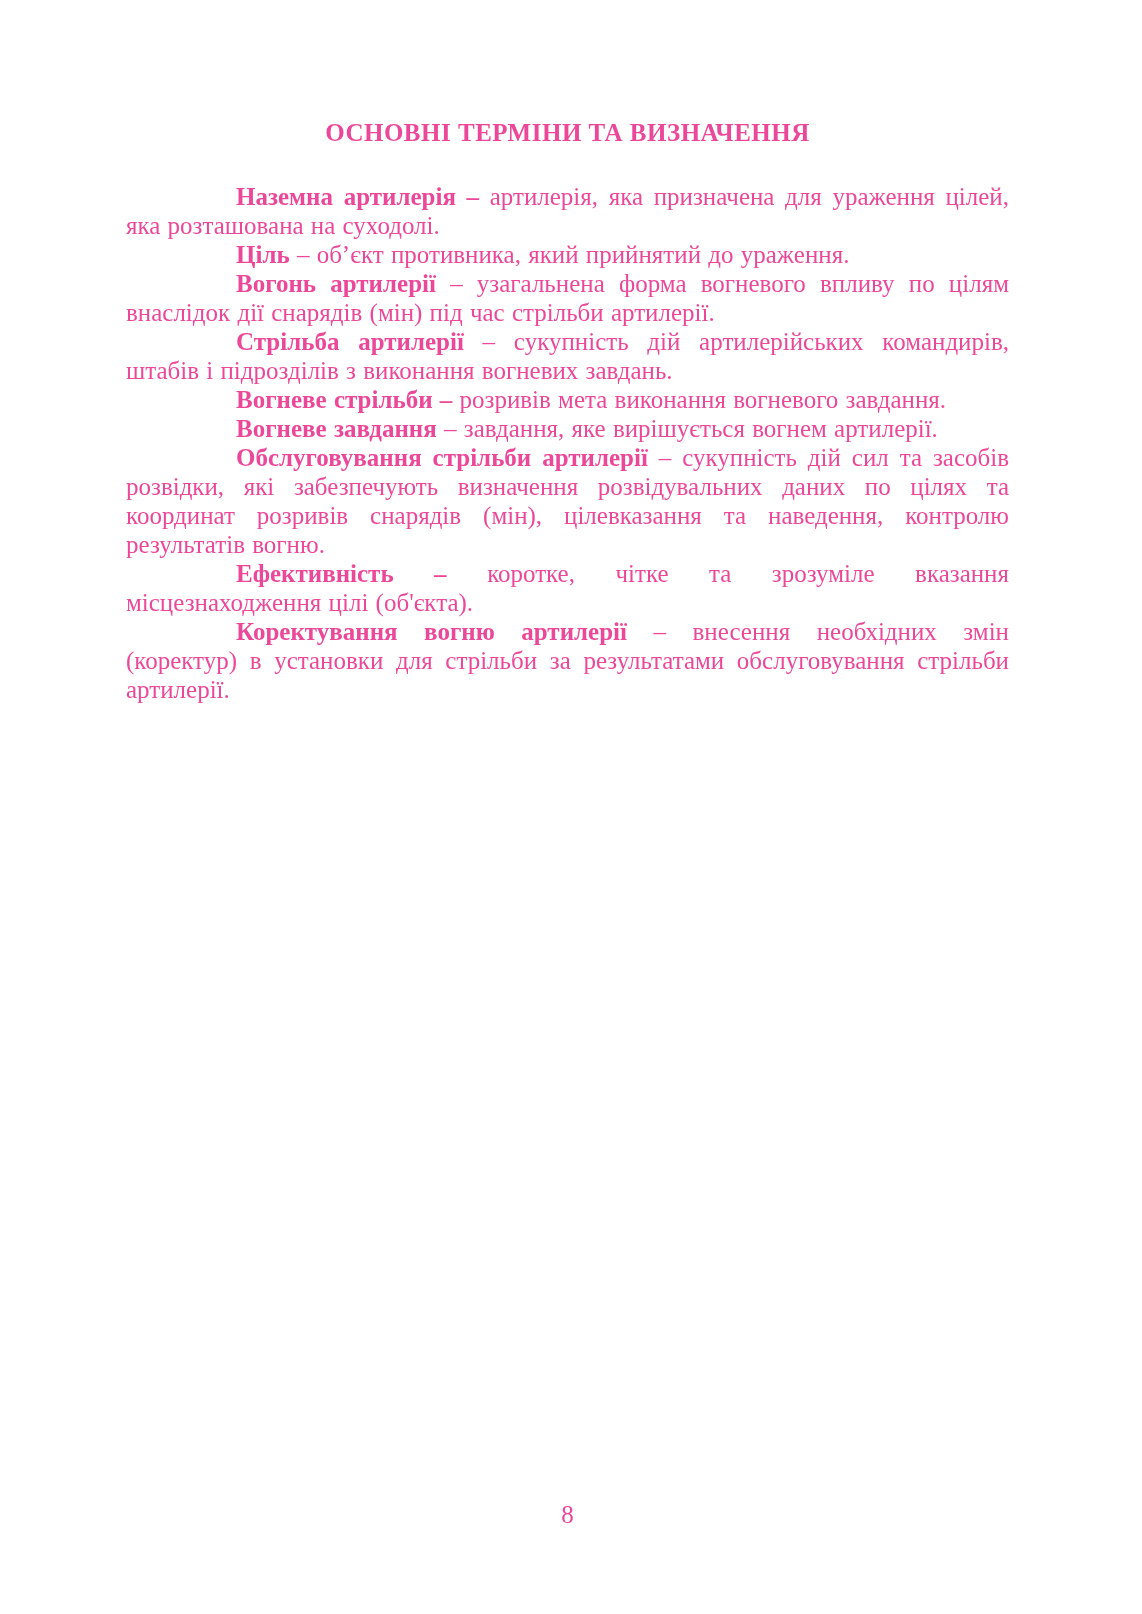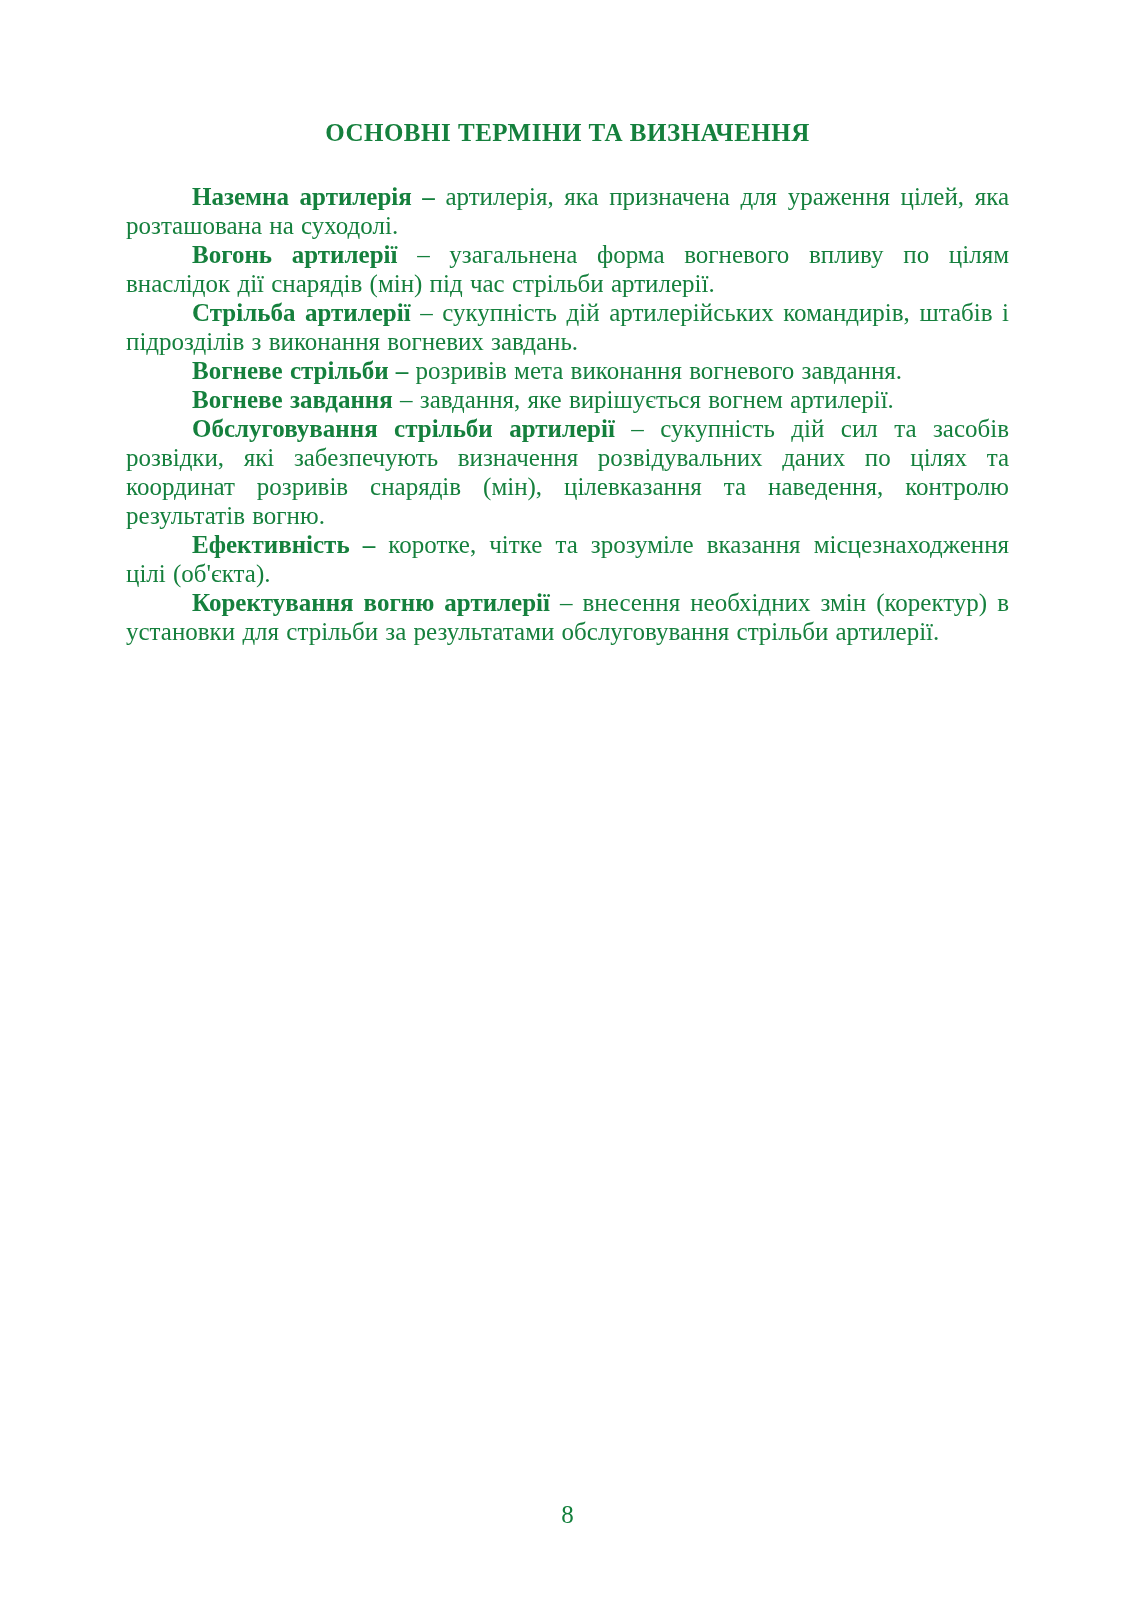--- a/index.html
+++ b/index.html
@@ -8,21 +8,21 @@
     padding: 0;
     background: #ffffff;
   }
   .page {
     position: relative;
     width: 1142px;
     height: 1614px;
     background: #ffffff;
     overflow: hidden;
     font-family: "Liberation Serif", "DejaVu Serif", serif;
-    color: #15803d;
+    color: #ec4899;
   }
   .content {
     position: absolute;
     left: 126px;
     top: 0;
     width: 883px;
   }
   .doc-title {
     margin: 0;
     padding-top: 118px;
@@ -37,20 +37,21 @@
   .para {
     margin: 0;
     font-size: 25px;
     line-height: 29px;
     text-align: justify;
     text-indent: 66px;
     word-spacing: 1px;
   }
   .para .term {
     font-weight: bold;
+    margin-left: 44px;
   }
   .page-number {
     position: absolute;
     left: 126px;
     top: 1500px;
     width: 883px;
     text-align: center;
     font-size: 25px;
     line-height: 29px;
   }
@@ -59,20 +60,24 @@
 <body>
 
 <div class="page">
   <div class="content">
 
     <h1 class="doc-title">ОСНОВНІ ТЕРМІНИ ТА ВИЗНАЧЕННЯ</h1>
 
     <p class="para">
       <span class="term">Наземна артилерія –</span>
       <span>артилерія, яка призначена для ураження цілей, яка розташована на суходолі.</span>
+    </p>
+    <p class="para">
+      <span class="term">Ціль</span>
+      <span>– об’єкт противника, який прийнятий до ураження.</span>
     </p>
     <p class="para">
       <span class="term">Вогонь артилерії</span>
       <span>– узагальнена форма вогневого впливу по цілям внаслідок дії снарядів (мін) під час стрільби артилерії.</span>
     </p>
     <p class="para">
       <span class="term">Стрільба артилерії</span>
       <span>– сукупність дій артилерійських командирів, штабів і підрозділів з виконання вогневих завдань.</span>
     </p>
     <p class="para">

